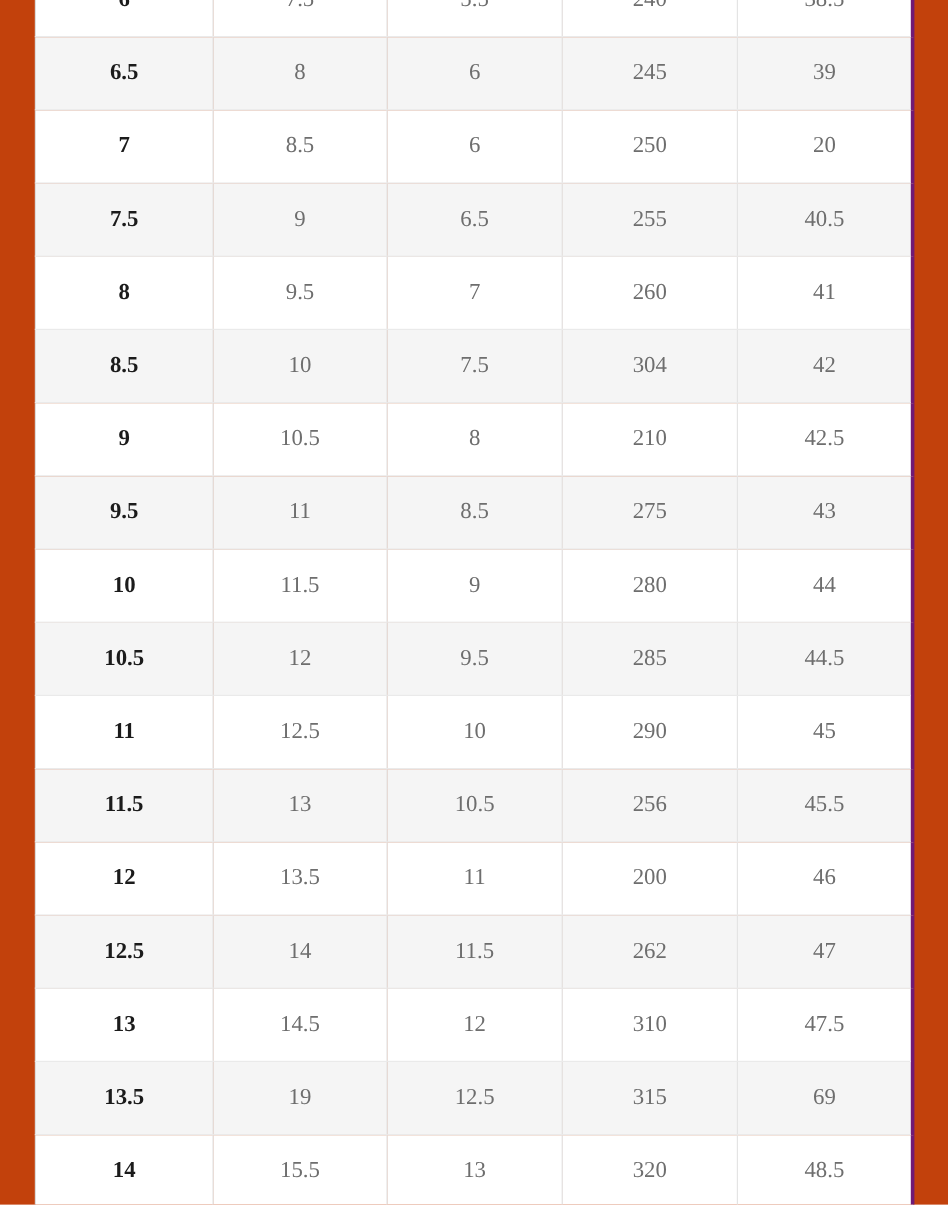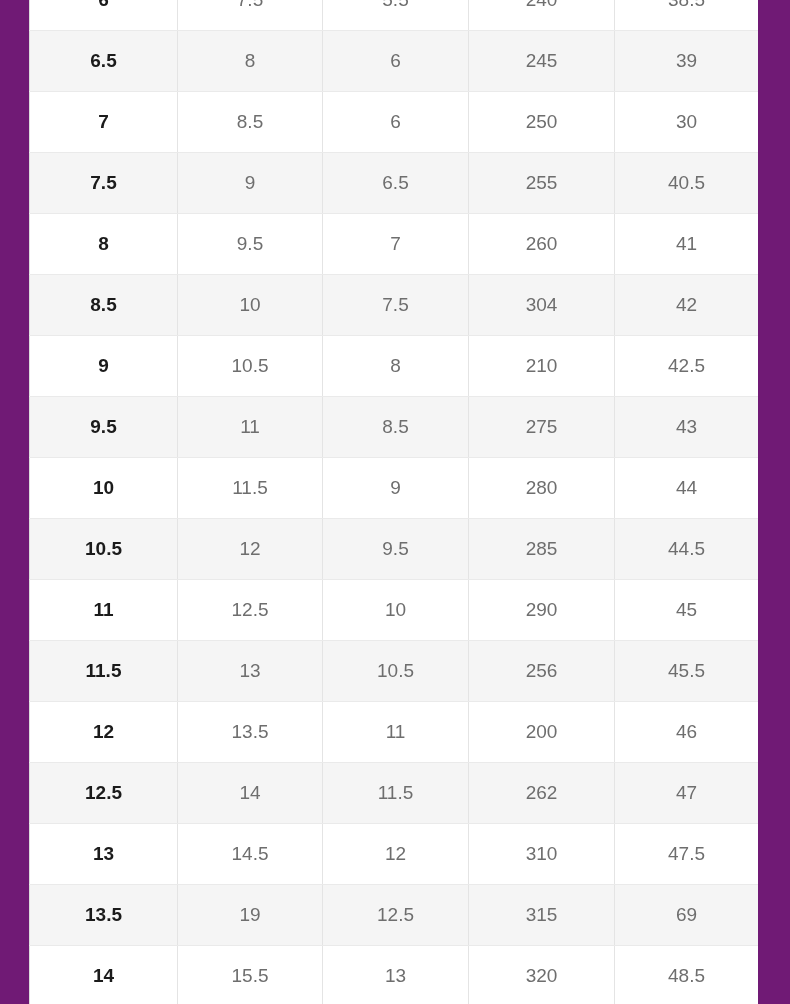--- a/index.html
+++ b/index.html
@@ -14,21 +14,22 @@
     font-family: "Liberation Sans", sans-serif;
     -webkit-font-smoothing: antialiased;
   }
 
   
   #viewport {
     position: relative;
     width: 790px;
     height: 1004px;
     overflow: hidden;
-    background: #701a75;
+    background: #c2410c;
+    font-family: Liberation Serif, serif;
   }
 
   #size-table {
     position: absolute;
     left: 29px;
     top: -30px;              
     width: 731px;            
     border-collapse: collapse;
     table-layout: fixed;
   }
@@ -46,21 +47,21 @@
     border-bottom: 1px solid #eaeaea;
     font-size: 19px;
     line-height: 60px;
     white-space: nowrap;
   }
 
   #size-table td:first-child {
     border-left: 1px solid #dcdcdc;
   }
   #size-table td:last-child {
-    border-right: 5px solid #701a75;
+    border-right: 3px solid #701a75;
   }
 
   
   #size-table col.c1 { width: 148px; }
   #size-table col.c2 { width: 145px; }
   #size-table col.c3 { width: 146px; }
   #size-table col.c4 { width: 146px; }
   #size-table col.c5 { width: 146px; }
 
   #size-table tr.odd td  { background: #f5f5f5; }
@@ -101,21 +102,21 @@
           <td class="secondary">8</td>
           <td class="secondary">6</td>
           <td class="secondary">245</td>
           <td class="secondary">39</td>
         </tr>
         <tr class="even">
           <td class="primary">7</td>
           <td class="secondary">8.5</td>
           <td class="secondary">6</td>
           <td class="secondary">250</td>
-          <td class="secondary">30</td>
+          <td class="secondary">20</td>
         </tr>
         <tr class="odd">
           <td class="primary">7.5</td>
           <td class="secondary">9</td>
           <td class="secondary">6.5</td>
           <td class="secondary">255</td>
           <td class="secondary">40.5</td>
         </tr>
         <tr class="even">
           <td class="primary">8</td>

